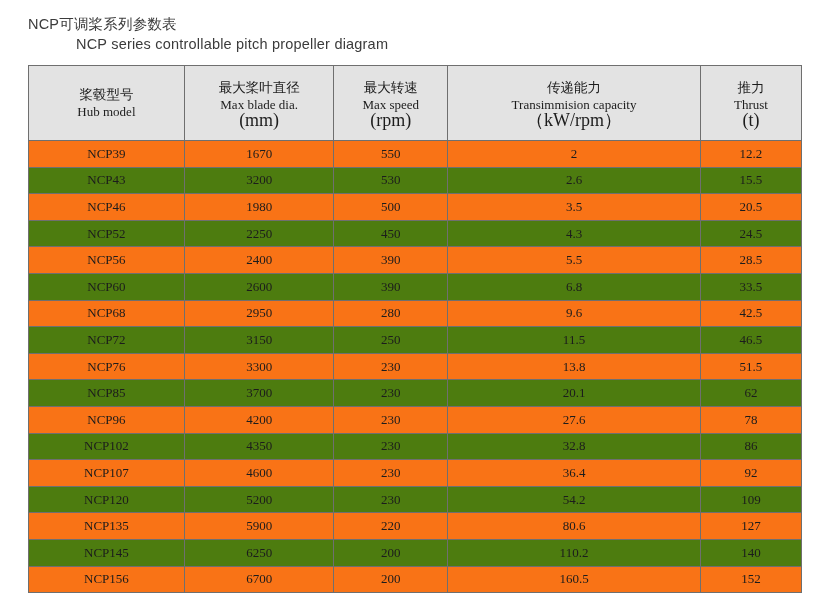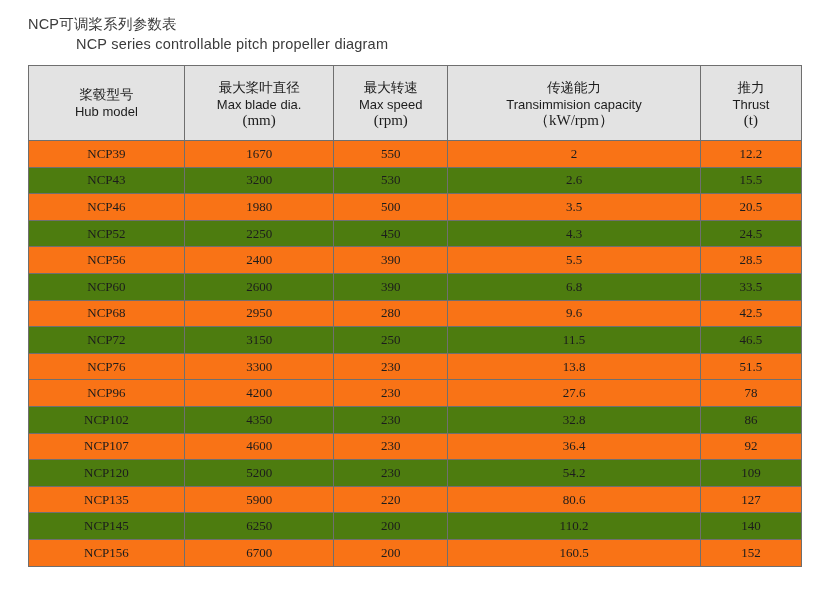--- a/index.html
+++ b/index.html
@@ -56,29 +56,29 @@
     font-weight: normal;
   }
   .hd-cn {
     font-family: "Liberation Sans", sans-serif;
     font-size: 13.5px;
     line-height: 18px;
     color: #1c1c1c;
     display: block;
   }
   .hd-en {
-    font-family: Liberation Sans, sans-serif;
+    font-family: Liberation Serif, serif;
     font-size: 13px;
     line-height: 16px;
     color: #1c1c1c;
     display: block;
   }
   .hd-unit {
     font-family: "Liberation Serif", serif;
-    font-size: 15px;
+    font-size: 18px;
     line-height: 15px;
     color: #1c1c1c;
     display: block;
   }
   table.spec tbody td {
     height: 25.6px;
     font-size: 13px;
     color: #1c1c1c;
     padding: 0;
   }
@@ -195,20 +195,27 @@
           <td>11.5</td>
           <td>46.5</td>
         </tr>
         <tr class="odd">
           <td>NCP76</td>
           <td>3300</td>
           <td>230</td>
           <td>13.8</td>
           <td>51.5</td>
         </tr>
+        <tr class="even">
+          <td>NCP85</td>
+          <td>3700</td>
+          <td>230</td>
+          <td>20.1</td>
+          <td>62</td>
+        </tr>
         <tr class="odd">
           <td>NCP96</td>
           <td>4200</td>
           <td>230</td>
           <td>27.6</td>
           <td>78</td>
         </tr>
         <tr class="even">
           <td>NCP102</td>
           <td>4350</td>

